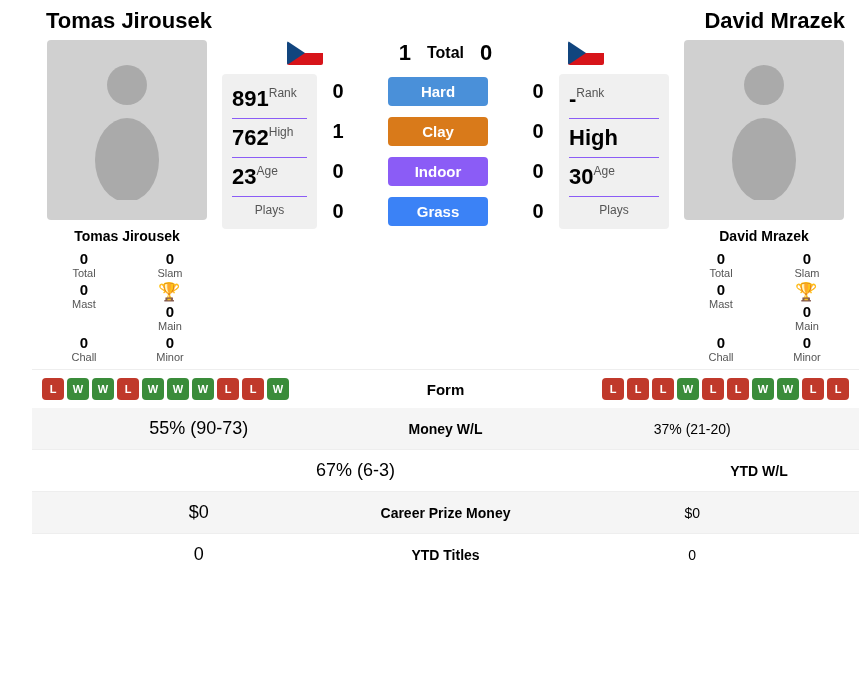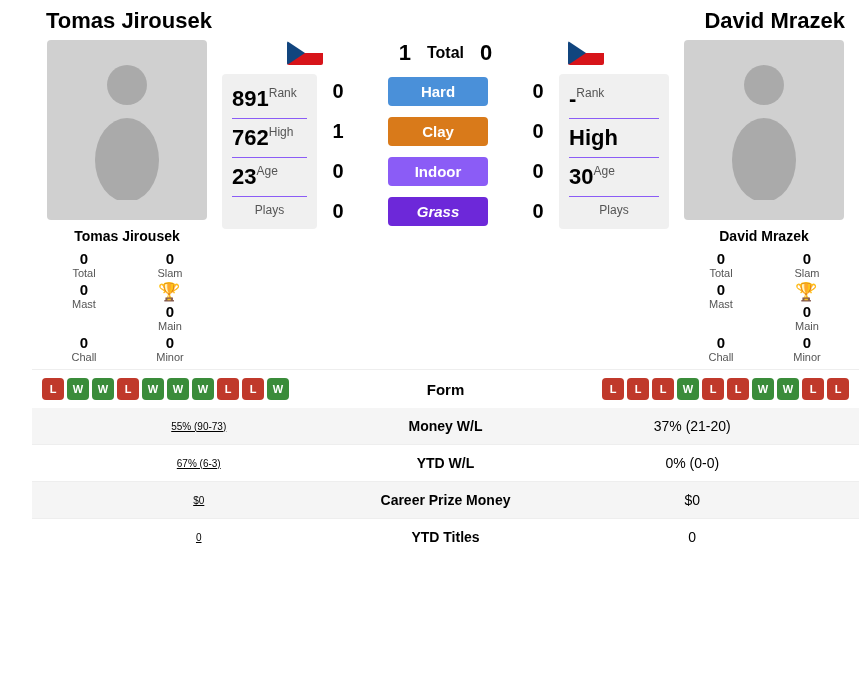--- a/index.html
+++ b/index.html
@@ -116,21 +116,21 @@
       color: #fff;
       font-weight: bold;
       font-size: 15px;
       text-align: center;
       min-width: 100px;
     }
 
     .hard-badge { background: #4a90d9; }
     .clay-badge { background: #d97a1a; }
     .indoor-badge { background: #8b5cf6; }
-    .grass-badge { background: #6d28d9; font-style: italic; }
+    .grass-badge { background: #3b82f6; }
 
     .form-badges {
       display: flex;
       gap: 3px;
       flex: 1;
     }
 
     .form-label {
       font-size: 15px;
       font-weight: bold;
@@ -165,22 +165,21 @@
       border-bottom: 1px solid #eee;
     }
 
     .stats-row:last-child {
       border-bottom: none;
     }
 
     .stats-left-val {
       flex: 1;
       text-align: center;
-      font-size: 10px;
-      text-decoration: underline;
+      font-size: 18px;
     }
 
     .stats-center-label {
       width: 180px;
       text-align: center;
       font-size: 14px;
       font-weight: bold;
     }
 
     .stats-right-val {
@@ -429,21 +428,20 @@
 
   <div class="stats-rows">
     <div class="stats-row" style="background:#f5f5f5;">
       <span class="stats-left-val">55% (90-73)</span>
       <span class="stats-center-label">Money W/L</span>
       <span class="stats-right-val">37% (21-20)</span>
     </div>
     <div class="stats-row">
       <span class="stats-left-val">67% (6-3)</span>
       <span class="stats-center-label">YTD W/L</span>
-      <span class="stats-right-val">0% (0-0)</span>
     </div>
     <div class="stats-row" style="background:#f5f5f5;">
       <span class="stats-left-val">$0</span>
       <span class="stats-center-label">Career Prize Money</span>
       <span class="stats-right-val">$0</span>
     </div>
     <div class="stats-row">
       <span class="stats-left-val">0</span>
       <span class="stats-center-label">YTD Titles</span>
       <span class="stats-right-val">0</span>

